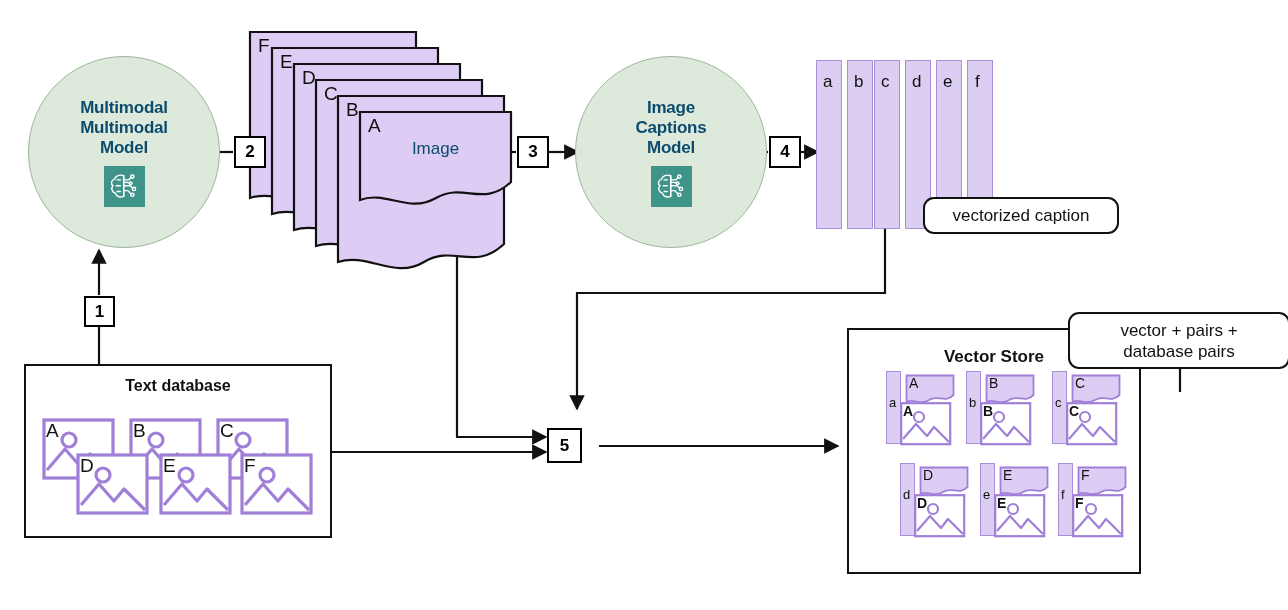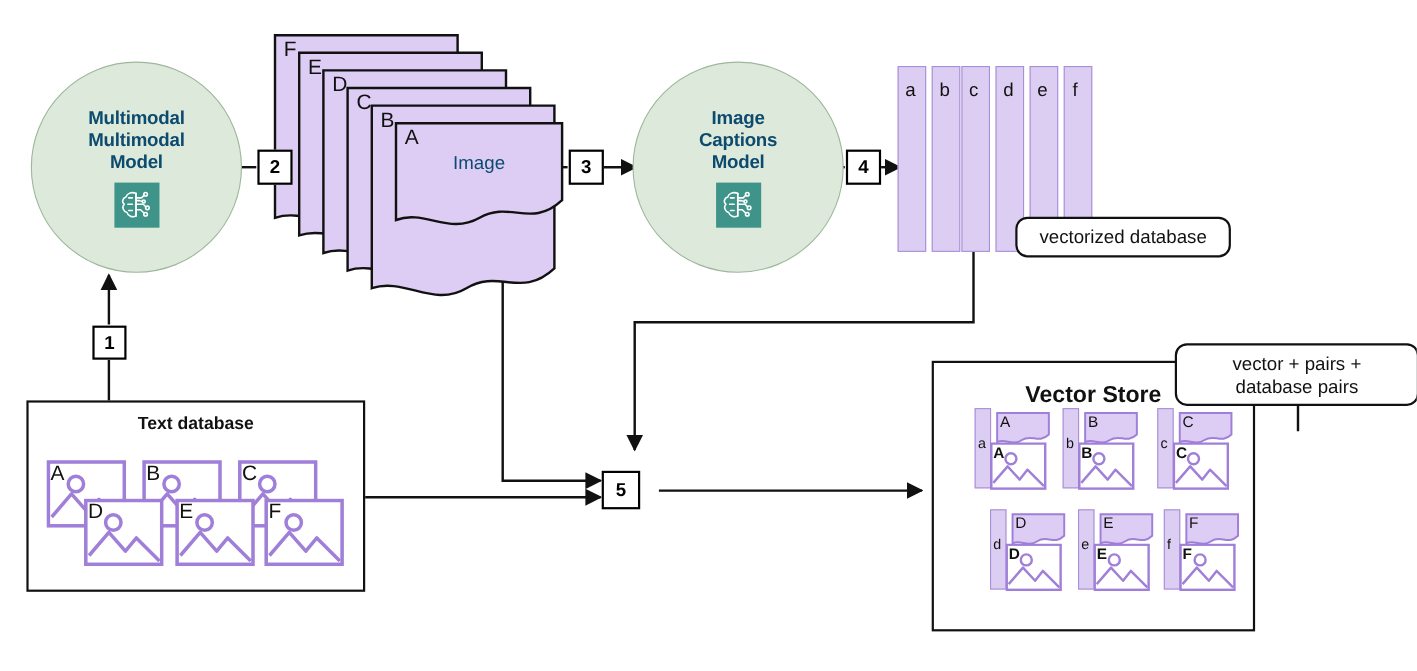--- a/index.html
+++ b/index.html
@@ -244,21 +244,21 @@
   <div class="vbar" style="left:905px;top:60px;width:26px;height:169px;"></div>
   <span class="vbar-label" style="left:912px;top:73px;">d</span>
 
   <div class="vbar" style="left:936px;top:60px;width:26px;height:169px;"></div>
   <span class="vbar-label" style="left:943px;top:73px;">e</span>
 
   <div class="vbar" style="left:967px;top:60px;width:26px;height:169px;"></div>
   <span class="vbar-label" style="left:975px;top:73px;">f</span>
 
   <div class="callout" style="left:923px;top:197px;width:196px;height:37px;">
-    <span>vectorized database</span>
+    <span>vectorized caption</span>
   </div>
 
   <div class="step-box abs" style="left:547px;top:428px;width:35px;height:35px;">
     <span>5</span>
   </div>
 
   <div class="container-box" style="left:24px;top:364px;width:308px;height:174px;">
     <div class="container-title" style="top:11px;">Text database</div>
   </div>
 
@@ -306,21 +306,21 @@
   <div class="img-icon" style="left:240px;top:453px;z-index:6;">
     <svg width="73" height="62" viewBox="0 0 73 62">
       <rect x="2" y="2" width="69" height="58" fill="#fff" stroke="#a07fd8" stroke-width="3.2"></rect>
       <circle cx="27" cy="22" r="7" fill="none" stroke="#a07fd8" stroke-width="3.2"></circle>
       <path d="M5 52 L23 31 L38 48 L48 36 L69 57" fill="none" stroke="#a07fd8" stroke-width="3.2" stroke-linejoin="round"></path>
     </svg>
     <span class="img-letter" style="left:4px;top:3px;">F</span>
   </div>
 
   <div class="container-box" style="left:847px;top:328px;width:294px;height:246px;">
-    <div class="container-title" style="top:17px;font-size:21px;">Vector Store</div>
+    <div class="container-title" style="top:17px;font-size:17px;">Vector Store</div>
   </div>
 
   <div class="abs" style="left:886px;top:371px;width:80px;height:75px;">
     <div class="vbar" style="left:0px;top:0px;width:15px;height:73px;"></div>
     <span class="vs-letter" style="left:3px;top:25px;">a</span>
     <div style="position:absolute;left:19px;top:3px;">
       <svg width="50" height="31" viewBox="0 0 50 31">
         <path d="M1.5 1.5 H48.5 V21 C39 30 33 20 24 26 C15 32 9 24 1.5 28 Z" fill="#ddcdf5" stroke="#a07fd8" stroke-width="1.8"></path>
       </svg>
       <span class="vs-letter" style="left:4px;top:2px;font-size:14px;">A</span>

